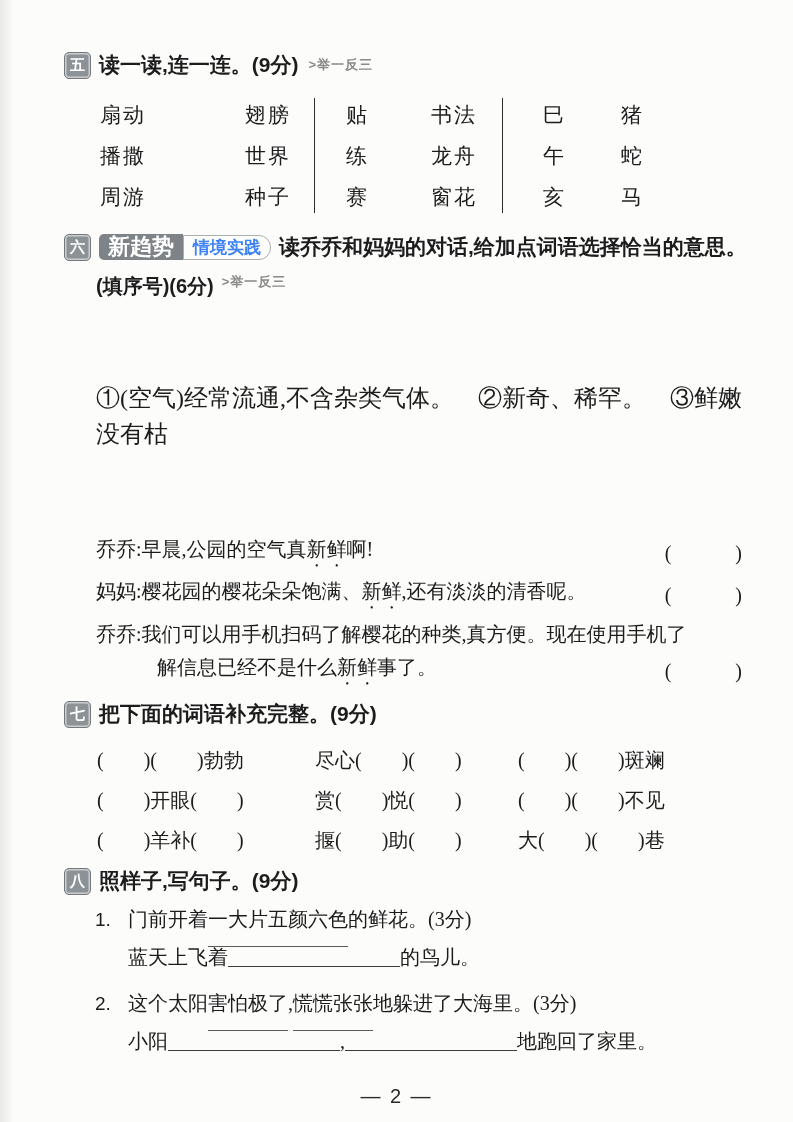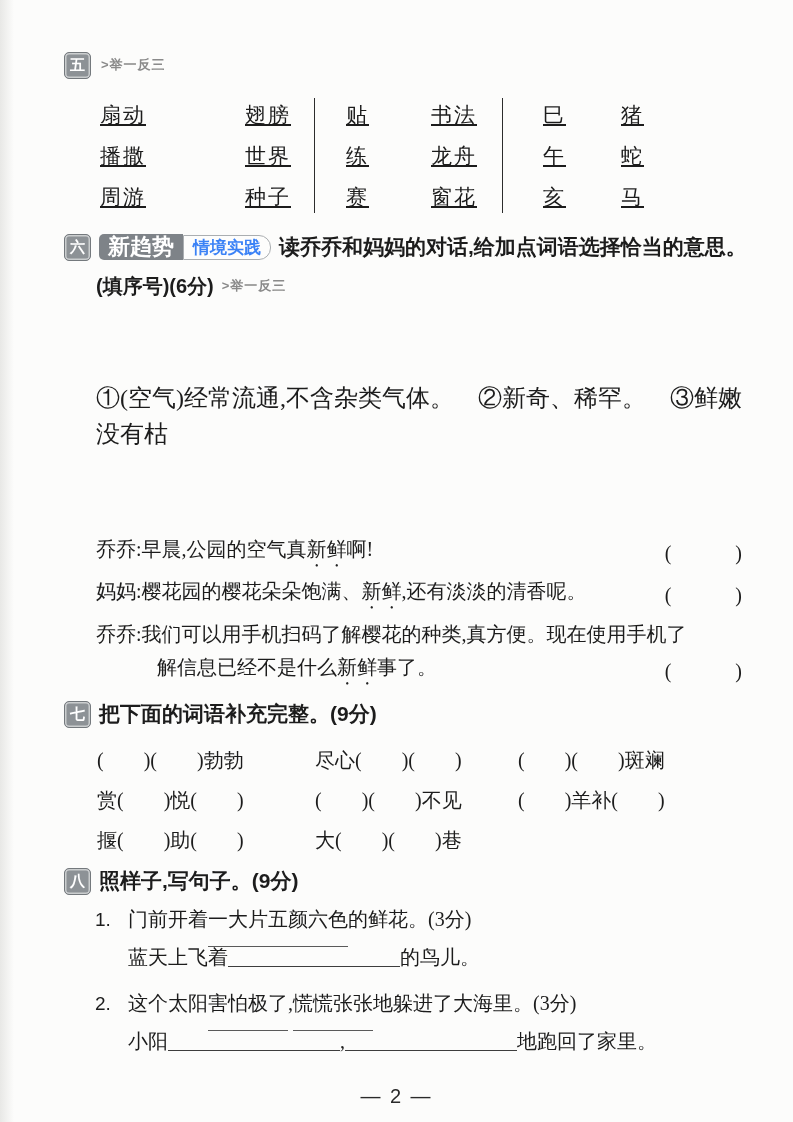--- a/index.html
+++ b/index.html
@@ -18,32 +18,32 @@
     border:1px solid #74797d;border-radius:5px;display:flex;align-items:center;justify-content:center;
     font-size:15px;font-weight:bold;box-shadow:inset 0 0 0 1.5px rgba(255,255,255,.55);}
   .tag{font-size:13px;color:#8a8a8a;font-weight:bold;letter-spacing:1px;margin-left:2px;}
   .pill-dark{background:#7e8388;color:#fff;font-size:22px;line-height:24px;padding:1px 9px;
     border-radius:5px 0 0 5px;font-weight:bold;}
   .pill-light{border:1.5px solid #aaaeb1;color:#3b82f6;font-size:17px;line-height:21px;padding:1px 9px;
     border-radius:0 12px 12px 0;font-weight:bold;background:#fdfdfc;margin-left:-8px;}
 
   
   .match{display:flex;margin-top:14px;font-size:21px;letter-spacing:2px;}
-  .mcol{display:flex;flex-direction:column;text-decoration:underline;}
+  .mcol{display:flex;flex-direction:column;}
   .mcell{height:41px;display:flex;align-items:center;}
   .mc1{margin-left:36px;width:145px;}
   .mc2{width:69px;}
   .vline{width:0;border-left:1.6px solid #2c2c2c;margin:4px 0;}
   .mc3{padding-left:31px;width:85px;box-sizing:content-box;}
   .mc4{width:71px;}
   .mc5{padding-left:40px;width:78px;box-sizing:content-box;}
   .mc6{width:60px;}
 
   
-  .sub-line{margin:11px 0 0 32px;height:26px;display:flex;align-items:center;gap:6px;
+  .sub-line{margin:11px 0 0 32px;height:26px;display:flex;gap:6px;
     font-size:20px;font-family:"Liberation Sans","DejaVu Sans",sans-serif;font-weight:bold;}
   .meanings{margin-left:32px;font-size:24px;line-height:36px;margin-top:9px;white-space:pre-wrap;}
   .dialogs{margin:8px 0 0 32px;}
   .dline{display:flex;justify-content:space-between;align-items:center;height:42px;font-size:20px;}
   .dline .dtext{white-space:nowrap;}
   .d-cont{padding-left:61px;height:36px;}
   .answer{white-space:pre;font-size:20px;letter-spacing:1px;}
 
   
   .em{-webkit-text-emphasis:dot #222;-webkit-text-emphasis-position:under right;
@@ -72,20 +72,21 @@
     font-family:"Liberation Sans","DejaVu Sans",sans-serif;font-size:20px;color:#2a2a2a;letter-spacing:2px;}
 </style>
 </head>
 <body>
 
 <div class="page">
 
   <div class="sec sec-5" style="margin-top:0;">
     <div class="sec-head">
       <span class="badge">五</span>
+      <span>读一读,连一连。(9分)</span>
       <span class="tag">&gt;举一反三</span>
     </div>
     <div class="match">
       <div class="mcol mc1">
         <span class="mcell">扇动</span>
         <span class="mcell">播撒</span>
         <span class="mcell">周游</span>
       </div>
       <div class="mcol mc2">
         <span class="mcell">翅膀</span>
@@ -152,20 +153,21 @@
 
   <div class="sec sec-7">
     <div class="sec-head">
       <span class="badge">七</span>
       <span>把下面的词语补充完整。(9分)</span>
     </div>
     <div class="idioms">
       <span class="idiom-cell">(　　)(　　)勃勃</span>
       <span class="idiom-cell">尽心(　　)(　　)</span>
       <span class="idiom-cell">(　　)(　　)斑斓</span>
+      <span class="idiom-cell">(　　)开眼(　　)</span>
       <span class="idiom-cell">赏(　　)悦(　　)</span>
       <span class="idiom-cell">(　　)(　　)不见</span>
       <span class="idiom-cell">(　　)羊补(　　)</span>
       <span class="idiom-cell">揠(　　)助(　　)</span>
       <span class="idiom-cell">大(　　)(　　)巷</span>
     </div>
   </div>
 
   <div class="sec sec-8">
     <div class="sec-head">

